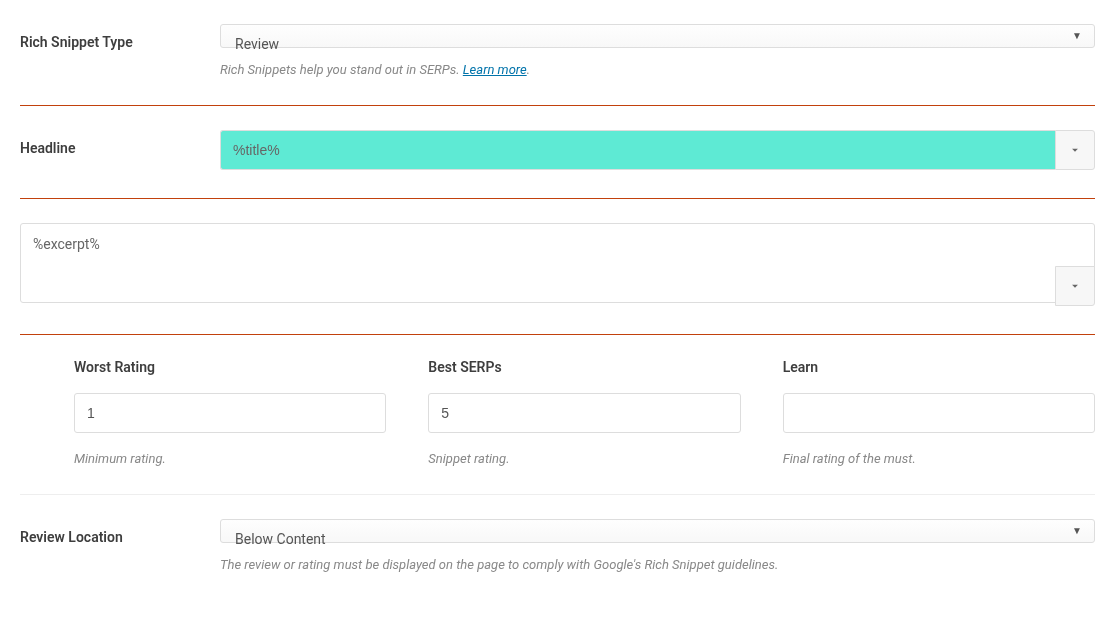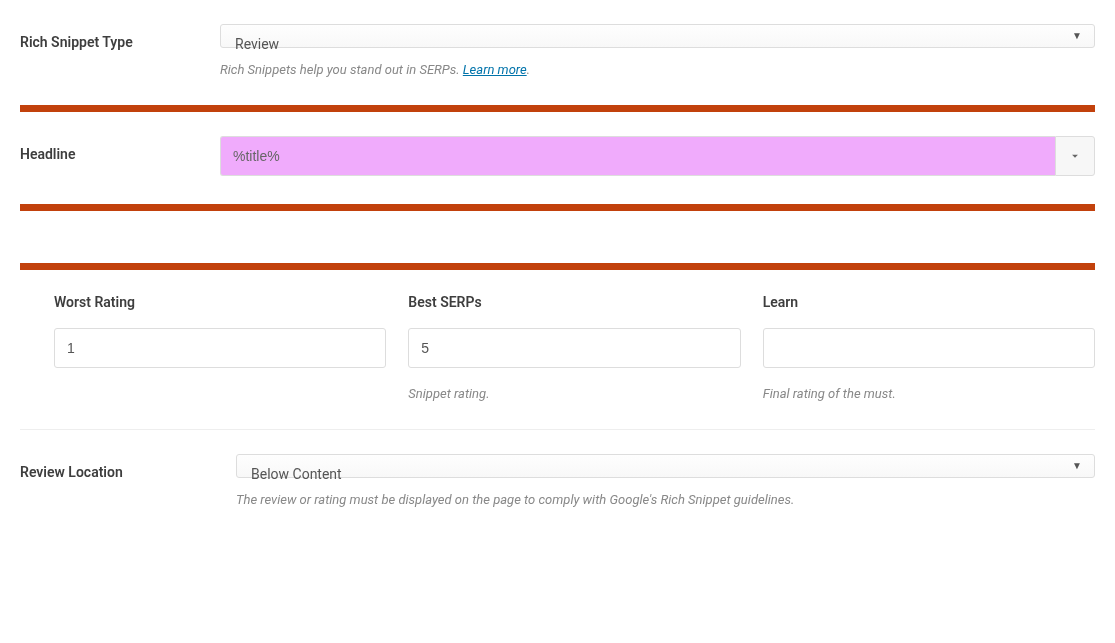--- a/index.html
+++ b/index.html
@@ -11,25 +11,24 @@
     width: 1115px;
     padding: 0;
   }
   .panel {
     padding: 0 20px;
   }
   .row {
     display: flex;
     align-items: flex-start;
     padding: 24px 0 28px 0;
-    border-bottom: 7px solid #c2410c;
+    border-bottom: 1px solid #c2410c;
   }
   .row.no-border {
     border-bottom: none;
-    gap: 16px;
   }
   .row-label {
     flex: 0 0 200px;
     font-weight: 600;
     color: #3e3e3e;
     padding-top: 10px;
     font-size: 14px;
   }
   .row-control {
     flex: 1;
@@ -68,21 +67,21 @@
     display: flex;
     width: 100%;
   }
   .input-text {
     flex: 1;
     height: 40px;
     padding: 0 12px;
     border: 1px solid #ddd;
     border-right: none;
     border-radius: 3px 0 0 3px;
-    background: #f0abfc;
+    background: #5eead4;
     color: #666;
     font-size: 14px;
   }
   .input-toggle {
     flex: 0 0 40px;
     width: 40px;
     height: 40px;
     border: 1px solid #ddd;
     border-radius: 0 3px 3px 0;
     background: #f7f7f7;
@@ -128,20 +127,21 @@
   .ratings-row {
     display: flex;
     gap: 22px;
     padding: 24px 0 28px 0;
     border-bottom: 1px solid #eee;
   }
   .rating-col {
     flex: 1;
     display: flex;
     flex-direction: column;
+    margin-left: 20px;
   }
   .rating-label {
     font-weight: 600;
     color: #3e3e3e;
     margin-bottom: 18px;
     font-size: 14px;
   }
   .rating-input {
     height: 40px;
     padding: 0 12px;
@@ -187,27 +187,38 @@
         <div class="input-toggle">
           <svg viewBox="0 0 24 24">
               <path fill="currentColor" d="M7 10l5 5 5-5z"></path>
             </svg>
         </div>
       </div>
     </div>
   </div>
 
   <div class="row">
+    <div class="row-control">
+      <div class="textarea-wrap">
+        <textarea class="textarea" style="">%excerpt%</textarea>
+        <div class="textarea-toggle">
+          <svg viewBox="0 0 24 24">
+              <path fill="currentColor" d="M7 10l5 5 5-5z"></path>
+            </svg>
+        </div>
+      </div>
+    </div>
   </div>
 
   <div class="ratings-row">
     <div class="spacer-col"></div>
     <div class="rating-col">
       <div class="rating-label">Worst Rating</div>
       <input class="rating-input" type="text" value="1" style="">
+      <div class="rating-helper">Minimum rating.</div>
     </div>
     <div class="rating-col">
       <div class="rating-label">Best SERPs</div>
       <input class="rating-input" type="text" value="5" style="">
       <div class="rating-helper">Snippet rating.</div>
     </div>
     <div class="rating-col">
       <div class="rating-label">Learn</div>
       <input class="rating-input" type="text" value="" style="">
       <div class="rating-helper">Final rating of the must.</div>

